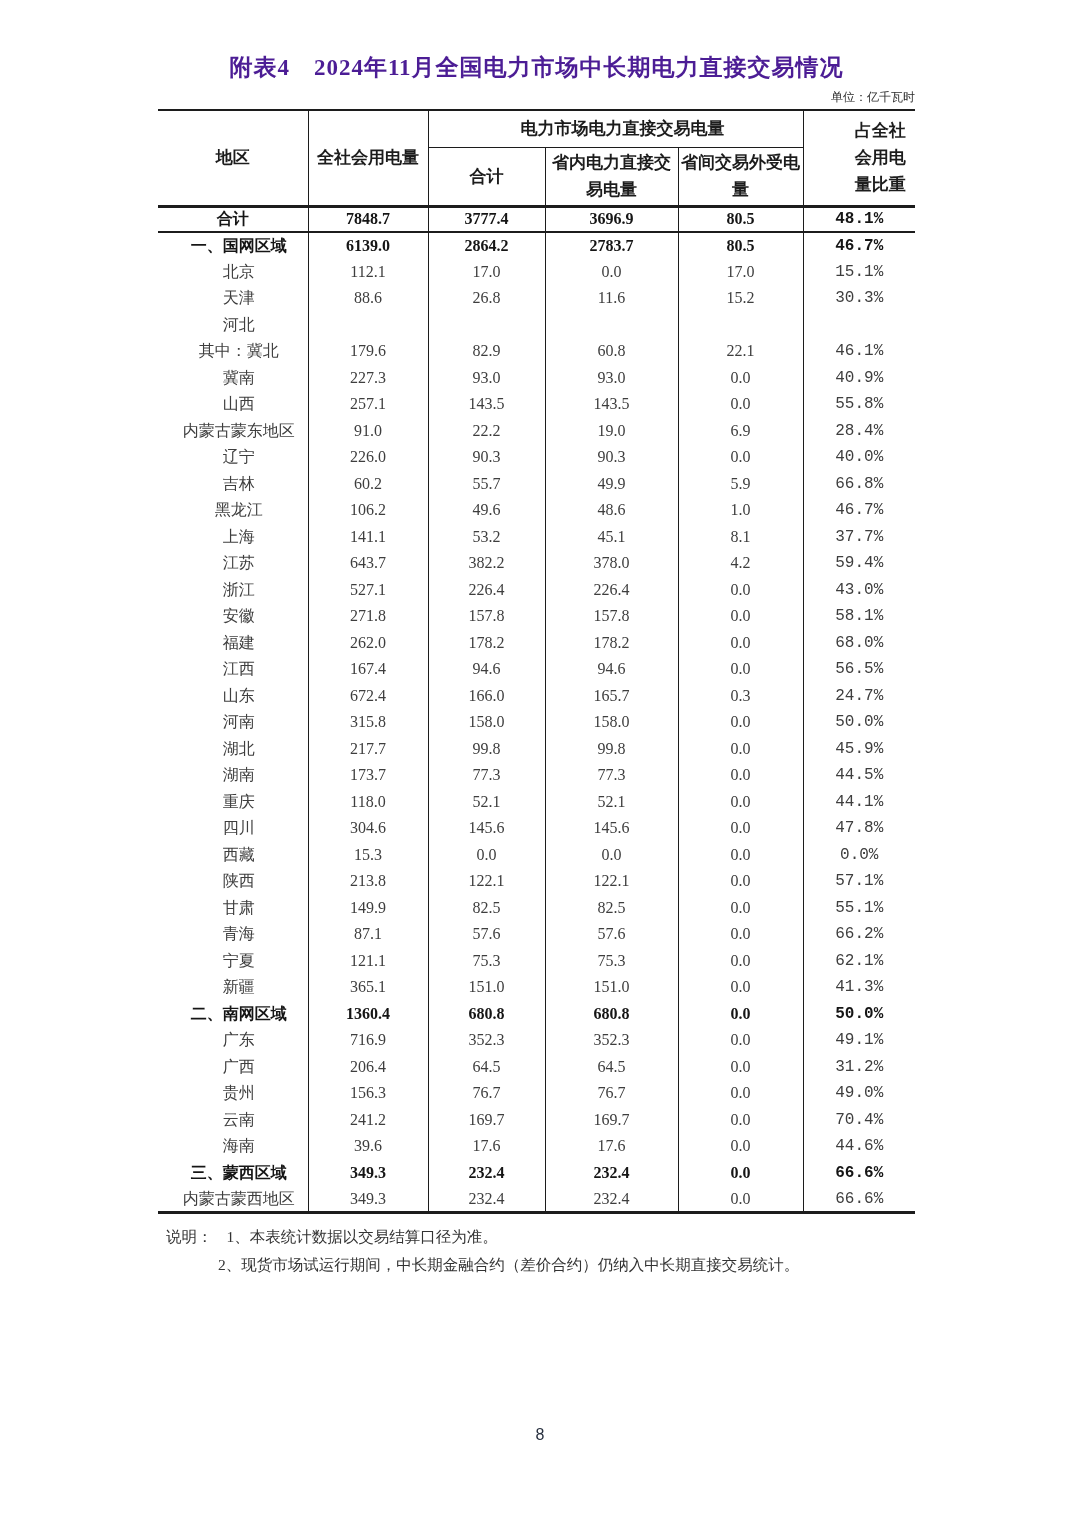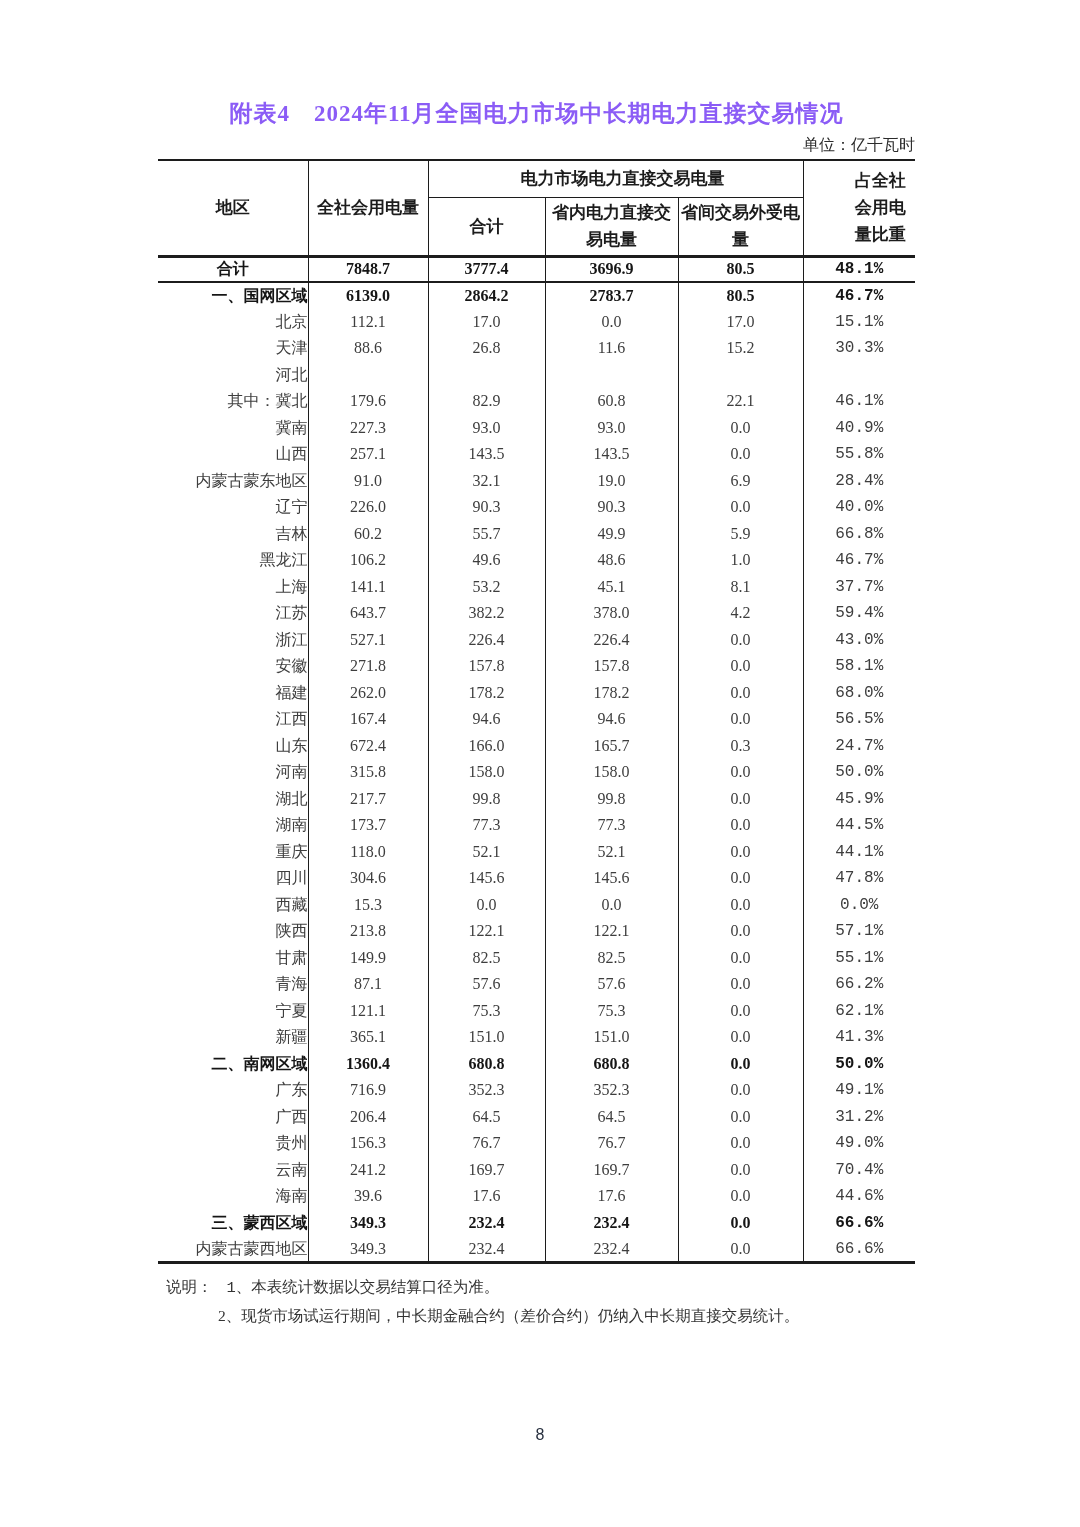--- a/index.html
+++ b/index.html
@@ -13,33 +13,33 @@
     position: relative;
     margin: 0 auto;
   }
   .content {
     position: absolute;
     left: 158px;
     top: 0;
     width: 757px;
   }
   .doc-title {
-    margin-top: 98px;
+    margin-top: 52px;
     text-align: center;
     font-size: 23px;
     font-weight: bold;
-    color: #8b5cf6;
+    color: #4c1d95;
     letter-spacing: 1px;
     white-space: nowrap;
   }
   .unit-line {
     margin-top: 6px;
     margin-bottom: 3px;
     text-align: right;
-    font-size: 16px;
+    font-size: 12px;
     color: #2b2b2b;
   }
   table.stat-table {
     width: 757px;
     table-layout: fixed;
     border-collapse: collapse;
     border-top: 2px solid #1c1c1c;
     border-bottom: 3px solid #1c1c1c;
   }
   .stat-table th, .stat-table td {
@@ -61,42 +61,42 @@
   .stat-table tr.h2 { height: 59px; }
   .stat-table tr.h1 th.span-h { border-bottom: 1.5px solid #1c1c1c; padding-left: 16px; }
   .stat-table tbody tr { height: 26.5px; }
   .stat-table tbody td {
     font-size: 16px;
     color: #3e3e3e;
     line-height: 1;
   }
   .stat-table tbody td:last-child { border-right: none; font-family: Liberation Mono, monospace; }
   .stat-table tbody td.region {
-    text-align: right;
+    text-align: center;
     padding-left: 12px;
   }
   .stat-table tbody td.region.center {
     text-align: center;
     padding-left: 0;
   }
   .stat-table tbody td.num { text-align: center; }
   .stat-table tbody tr.bold-row td {
     font-weight: bold;
     color: #151515;
   }
   .stat-table tbody tr.total-row { height: 26px; }
   .stat-table tbody tr.total-row td { border-bottom: 2.5px solid #1c1c1c; }
   .notes {
     margin-top: 9px;
     font-size: 15.5px;
     color: #333333;
     line-height: 28px;
   }
   .notes .line1 { padding-left: 8px; }
-  .notes .line1 .note-item { margin-left: 14px; font-family: Liberation Mono, monospace; }
+  .notes .line1 .note-item { margin-left: 14px; }
   .notes .line2 { padding-left: 60px; }
   .page-number {
     position: absolute;
     top: 1426px;
     left: 0;
     width: 1080px;
     text-align: center;
     font-size: 16px;
     color: #28303f;
     font-family: "Liberation Sans", sans-serif;
@@ -194,21 +194,21 @@
           <td class="region">山西</td>
           <td class="num">257.1</td>
           <td class="num">143.5</td>
           <td class="num">143.5</td>
           <td class="num">0.0</td>
           <td class="num">55.8%</td>
         </tr>
         <tr>
           <td class="region">内蒙古蒙东地区</td>
           <td class="num">91.0</td>
-          <td class="num">32.1</td>
+          <td class="num">22.2</td>
           <td class="num">19.0</td>
           <td class="num">6.9</td>
           <td class="num">28.4%</td>
         </tr>
         <tr>
           <td class="region">辽宁</td>
           <td class="num">226.0</td>
           <td class="num">90.3</td>
           <td class="num">90.3</td>
           <td class="num">0.0</td>

